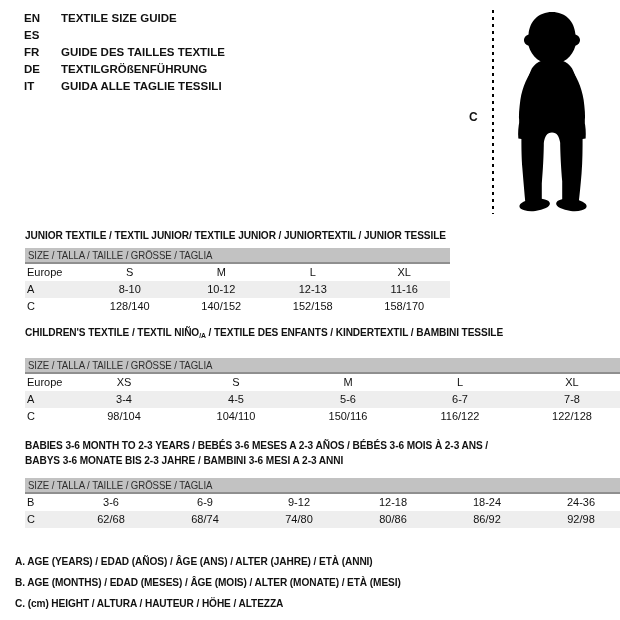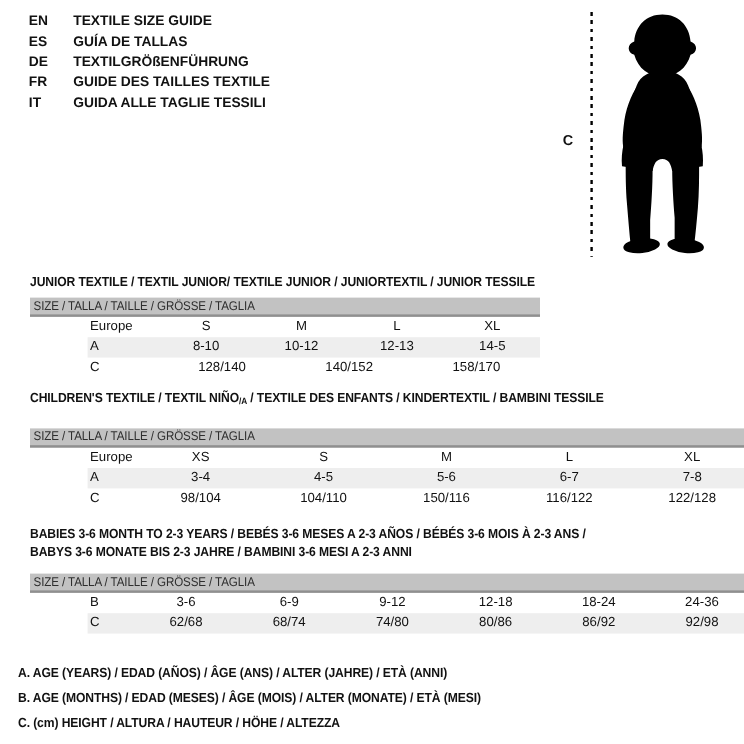--- a/index.html
+++ b/index.html
@@ -37,21 +37,21 @@
   .t3 .t-heading{line-height:15px;}
   .t-sub{font-size:7.5px;vertical-align:-2px;font-weight:bold;}
   .band{
     margin-top:6px;height:14px;line-height:14px;
     background:var(--band-bg,#c2c2c2);
     border-bottom:2px solid var(--band-border,#8f8f8f);
     font-size:10.5px;color:#2e2e2e;padding-left:3px;
   }
   .t2 .band{margin-top:16px;}
   .t3 .band{margin-top:10px;}
-  .t-row{display:flex;height:17px;line-height:17px;font-size:11px;align-items:flex-end;margin-left:48px;}
+  .t-row{display:flex;height:17px;line-height:17px;font-size:11px;align-items:flex-end;}
   .t-row.shaded{background:var(--row-shaded,#eee);}
   .t-lbl{flex:0 0 auto;padding-left:2px;}
   .t1 .t-lbl{width:57px;}
   .t2 .t-lbl{width:41px;}
   .t3 .t-lbl{width:37px;}
   .t-cell{flex:1 1 0;text-align:center;}
 
   
   .legend{position:absolute;left:15px;top:551px;font-weight:bold;font-size:11px;}
   .legend-line{height:21px;line-height:21px;}
@@ -61,29 +61,28 @@
 
 <div class="page">
 
   <div class="langs">
     <div class="lang-row">
       <span class="lang-code">EN</span>
       <span>TEXTILE SIZE GUIDE</span>
     </div>
     <div class="lang-row">
       <span class="lang-code">ES</span>
-      <span>GUÍA DE TALLAS</span>
+    </div>
+    <div class="lang-row">
+      <span class="lang-code">FR</span>
+      <span>GUIDE DES TAILLES TEXTILE</span>
     </div>
     <div class="lang-row">
       <span class="lang-code">DE</span>
       <span>TEXTILGRÖßENFÜHRUNG</span>
-    </div>
-    <div class="lang-row">
-      <span class="lang-code">FR</span>
-      <span>GUIDE DES TAILLES TEXTILE</span>
     </div>
     <div class="lang-row">
       <span class="lang-code">IT</span>
       <span>GUIDA ALLE TAGLIE TESSILI</span>
     </div>
   </div>
 
   <div class="figure">
     <span class="c-label">C</span>
     <div class="dotted"></div>
@@ -114,26 +113,27 @@
       <span class="t-cell">S</span>
       <span class="t-cell">M</span>
       <span class="t-cell">L</span>
       <span class="t-cell">XL</span>
     </div>
     <div class="t-row shaded">
       <span class="t-lbl">A</span>
       <span class="t-cell">8-10</span>
       <span class="t-cell">10-12</span>
       <span class="t-cell">12-13</span>
-      <span class="t-cell">14-5</span>
+      <span class="t-cell">11-16</span>
     </div>
     <div class="t-row">
       <span class="t-lbl">C</span>
       <span class="t-cell">128/140</span>
       <span class="t-cell">140/152</span>
+      <span class="t-cell">152/158</span>
       <span class="t-cell">158/170</span>
     </div>
   </div>
 
   <div class="size-table t2">
     <div class="t-heading">
       <span class="cond"><span>CHILDREN'S TEXTILE / TEXTIL NIÑO</span><span class="t-sub">/A</span><span> / TEXTILE DES ENFANTS / KINDERTEXTIL / BAMBINI TESSILE</span></span>
     </div>
     <div class="band">
       <span class="cond">SIZE / TALLA / TAILLE / GRÖSSE / TAGLIA</span>

